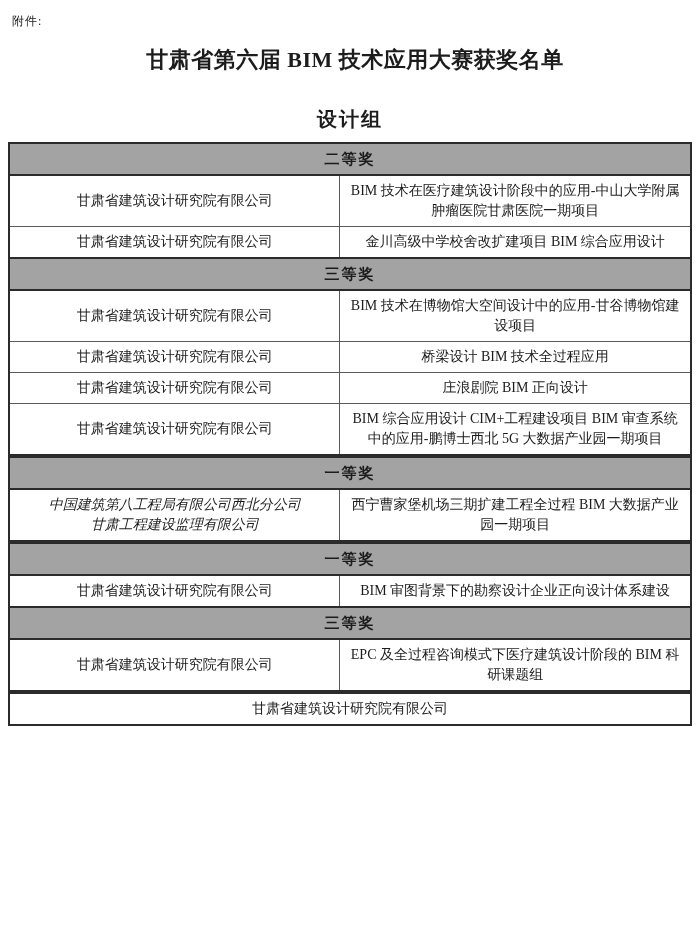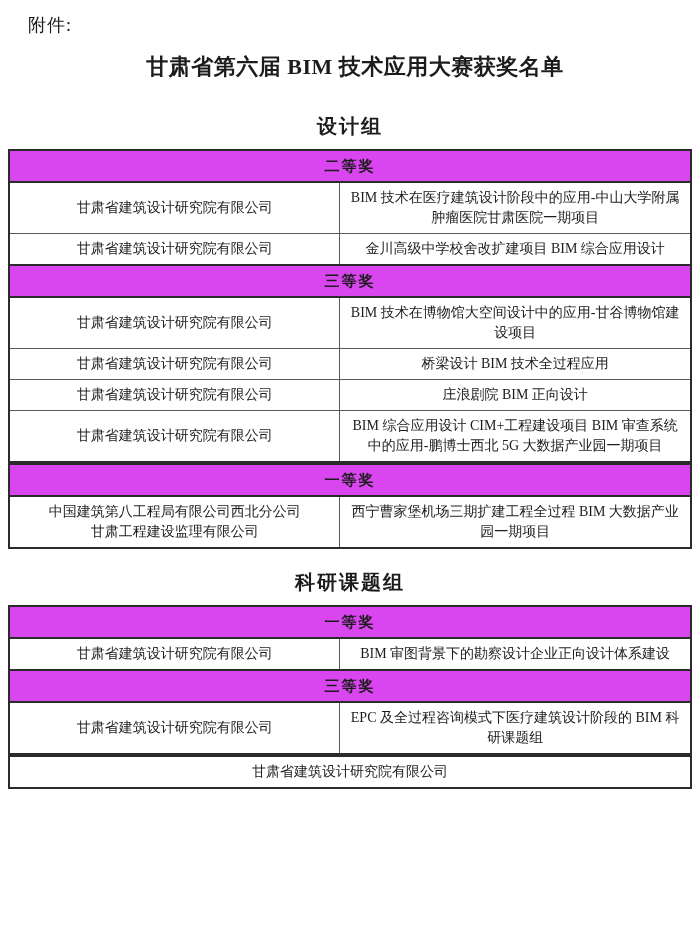--- a/index.html
+++ b/index.html
@@ -1,43 +1,43 @@
 <!DOCTYPE html>
 <html><head>
 <meta charset="utf-8">
 <style>
   html,body{margin:0;padding:0;background:#ffffff;}
   .doc{
     width:700px;height:947px;background:#ffffff;overflow:hidden;
     font-family:"Liberation Serif","DejaVu Serif",serif;color:#1c1c1c;
   }
-  .attachment{font-size:18px;padding:13px 0 0 28px;letter-spacing:1px;}
+  .attachment{font-size:12px;padding:13px 0 0 12px;letter-spacing:1px;}
   .page-title{
     text-align:center;font-size:22px;font-weight:700;margin:15px 0 0 10px;
     letter-spacing:0.5px;
   }
   .section-heading{
     text-align:center;font-weight:700;font-size:20px;letter-spacing:2px;
     margin:20px 0 9px 0;
   }
   .section-heading.first{margin-top:31px;}
   .award-table{
     width:684px;margin:0 auto;border-collapse:collapse;table-layout:fixed;
     font-size:14px;border:2px solid #2b2b2b;
   }
   .award-table td{
     border:1px solid #5a5a5a;text-align:center;vertical-align:middle;
     padding:5px 10px;line-height:20px;
   }
   .band td{
-    background:#d946ef;font-weight:700;font-size:15px;letter-spacing:2px;
+    background:#a3a3a3;font-weight:700;font-size:15px;letter-spacing:2px;
     border-top:2px solid #2b2b2b;border-bottom:2px solid #2b2b2b;
     padding:5px 4px;
   }
-  .pre{white-space:pre-line;}
+  .pre{white-space:pre-line;font-style:italic;}
   .spacer-bottom{height:34px;}
 </style>
 </head>
 <body>
 
 <div class="doc">
 
   <div class="attachment">附件:</div>
 
   <div class="page-title">甘肃省第六届 BIM 技术应用大赛获奖名单</div>
@@ -94,21 +94,20 @@
       <td colspan="2">一等奖</td>
     </tr>
     <tr>
       <td class="pre">中国建筑第八工程局有限公司西北分公司
 甘肃工程建设监理有限公司</td>
       <td>西宁曹家堡机场三期扩建工程全过程 BIM 大数据产业园一期项目</td>
     </tr>
   </tbody>
     </table>
 
-  <div class="section-heading">科研课题组</div>
 
   <table class="award-table">
     <colgroup>
         <col style="width:48.5%">
         <col style="width:51.5%">
       </colgroup>
     <tbody>
         <tr class="band">
       <td colspan="2">一等奖</td>
     </tr>

